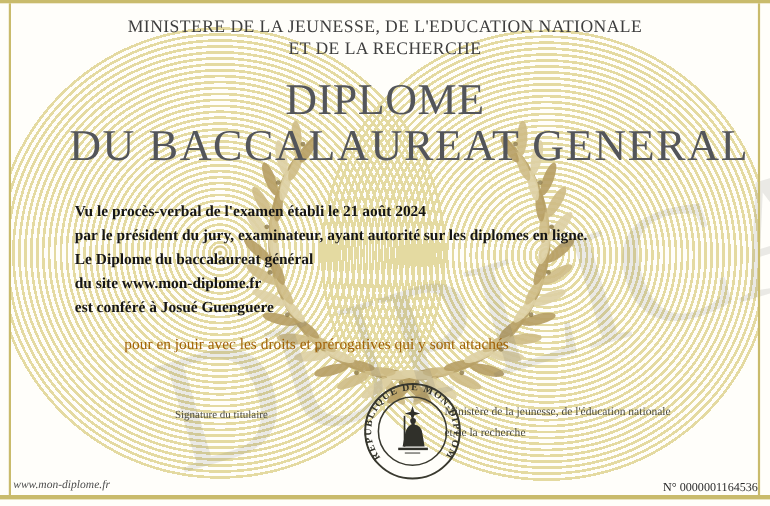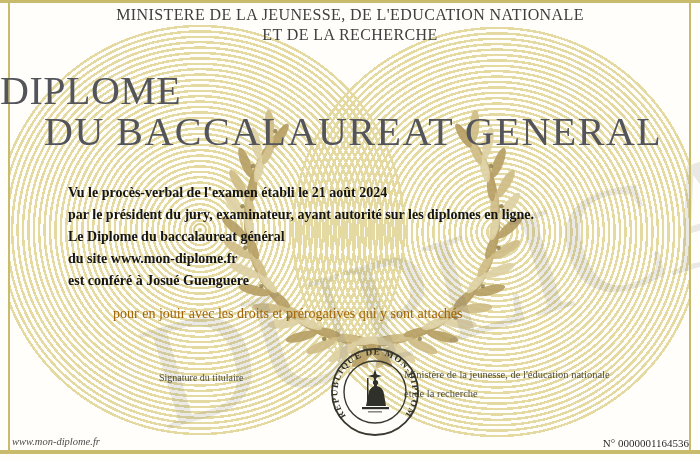--- a/index.html
+++ b/index.html
@@ -30,23 +30,23 @@
   
   .wreath-svg,.seal-svg{position:absolute;pointer-events:none;}
   .wreath-svg{left:0;top:0;}
   .watermark{
     position:absolute;left:148px;top:300px;
     font-size:152px;line-height:152px;letter-spacing:-3px;white-space:nowrap;
     color:rgba(105,105,105,0.14);
     transform:rotate(-17deg);transform-origin:20px 50%;
   }
   
-  .header{position:absolute;left:0;top:5px;width:700px;text-align:center;
+  .header{position:absolute;left:0;top:15px;width:700px;text-align:center;
     font-size:16px;line-height:20px;color:#3e3e3e;letter-spacing:0.4px;}
-  .title{position:absolute;left:0;top:70px;width:700px;text-align:left;
+  .title{position:absolute;left:0;top:70px;width:700px;text-align:center;
     font-size:40px;line-height:41px;color:#53555a;}
   .title .l1{letter-spacing:0.5px;}
   .title .l2{letter-spacing:1.5px;margin-left:44px;}
   .body-text{position:absolute;left:68px;top:182px;width:520px;
     font-size:14px;line-height:22px;color:#151515;font-weight:bold;}
   .rights-line{position:absolute;left:113px;top:306px;
     font-size:14px;color:#a16207;}
   .signature-label{position:absolute;left:159px;top:372px;
     font-size:10px;color:#4c4c41;}
   .ministry{position:absolute;left:404px;top:366px;width:270px;

